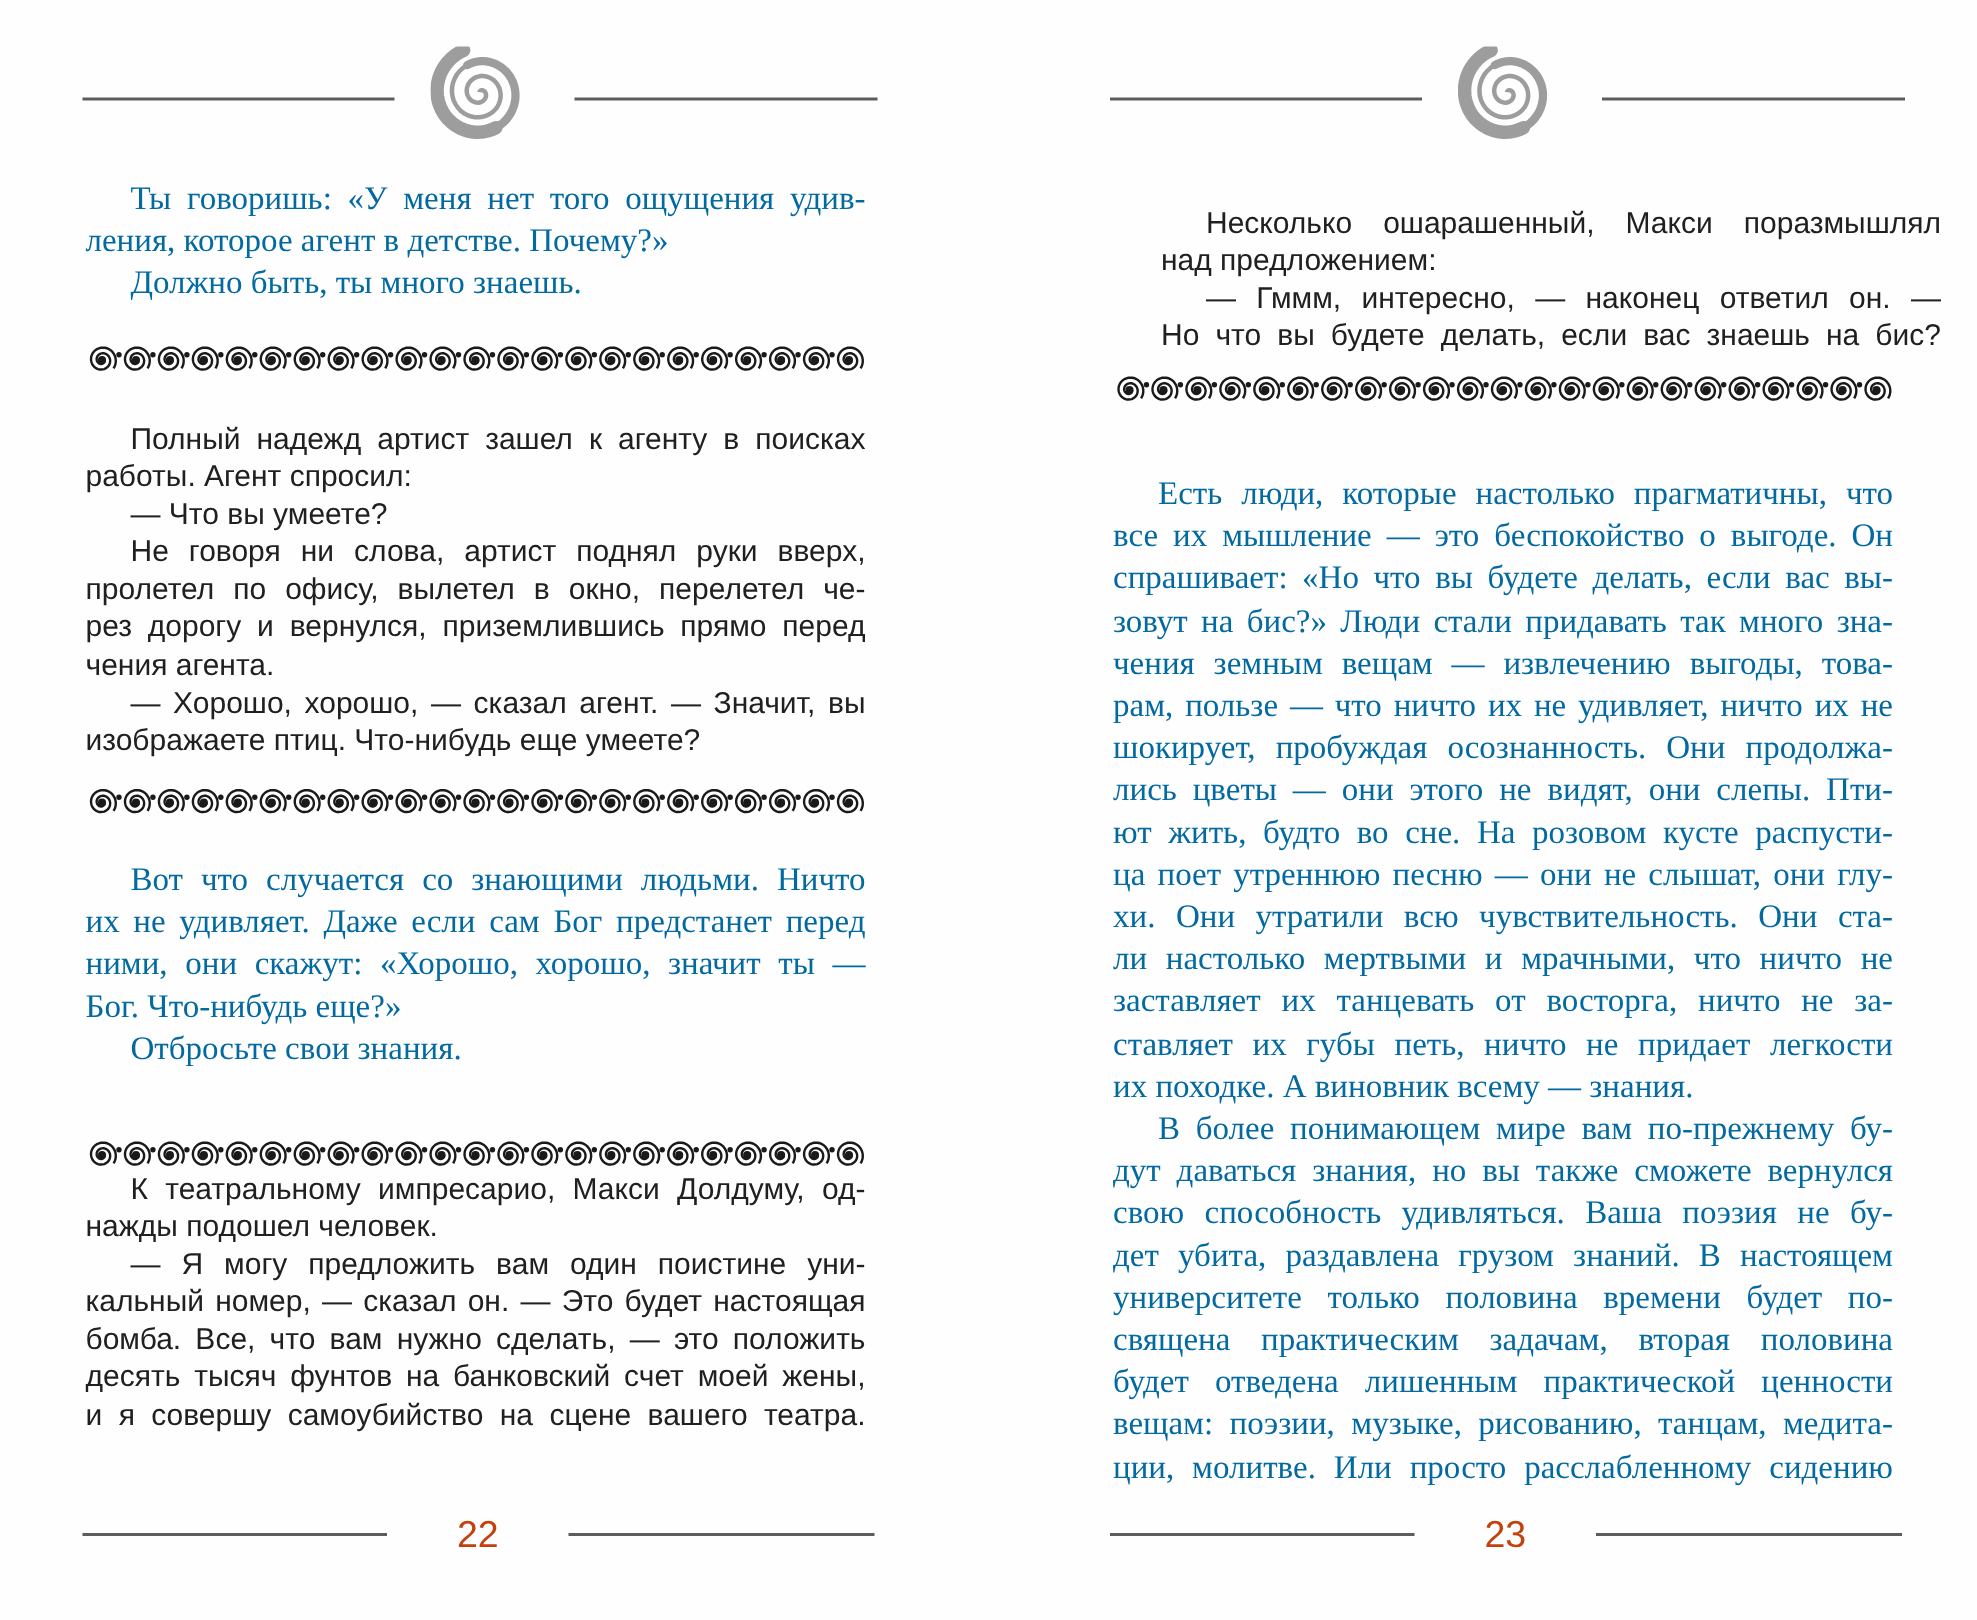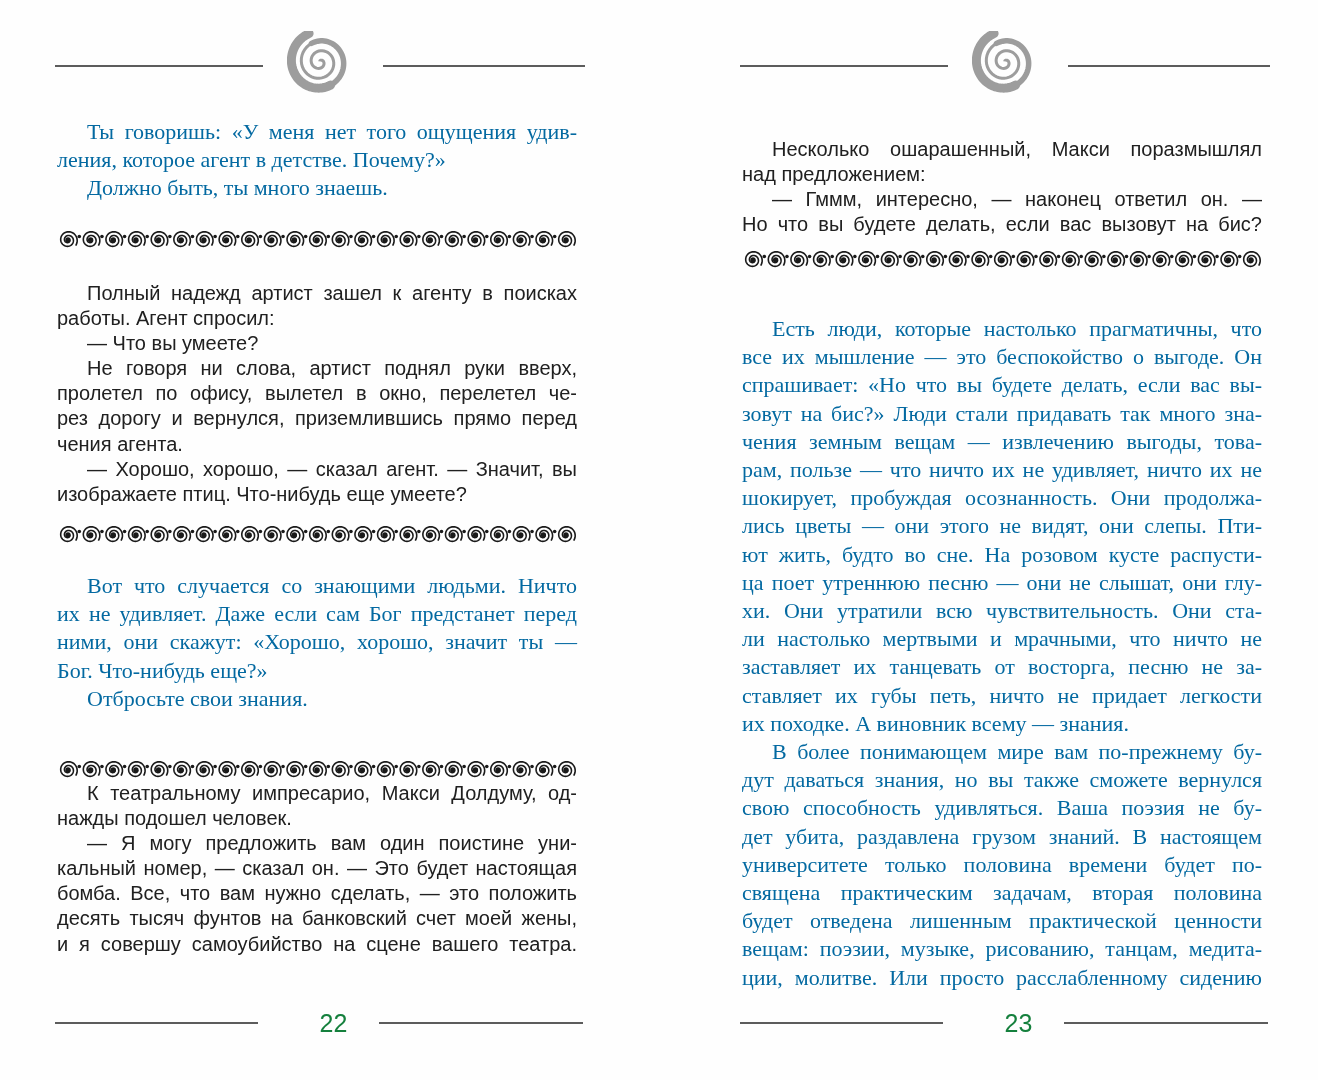--- a/index.html
+++ b/index.html
@@ -60,26 +60,26 @@
     color: #202020;
   }
   .divider { position: absolute; left: 0; width: 520px; height: 26px; }
 
   
   .footer { position: absolute; top: 1010px; left: 0; width: 528px; height: 44px; }
   .footer .rule-left  { left: 0;   width: 203px; top: 12px; }
   .footer .rule-right { left: 324px; width: 204px; top: 12px; }
   .page-number {
     position: absolute;
-    left: 218px; top: 0; width: 121px;
+    left: 203px; top: 0; width: 121px;
     text-align: center;
     font-family: "Liberation Sans", "DejaVu Sans", sans-serif;
     font-size: 25px;
     line-height: 27px;
-    color: #15803d;
+    color: #c2410c;
   }
 </style>
 </head>
 <body>
 
 <div id="spread">
 
   <div class="page" id="page0">
     <div class="header">
       <div class="rule rule-left"></div>
@@ -345,25 +345,25 @@
     <div class="header">
       <div class="rule rule-left"></div>
       <svg class="swirl" viewBox="0 0 66 64">
           <path d="M32.75 30.45L32.77 30.18L32.87 29.91L33.06 29.66L33.32 29.44L33.64 29.27L34.03 29.18L34.45 29.17L34.90 29.25L35.36 29.43L35.80 29.72L36.21 30.10L36.55 30.59L36.82 31.16L36.99 31.81L37.05 32.51L36.98 33.24L36.78 33.99L36.43 34.73L35.94 35.43L35.32 36.06L34.56 36.60L33.70 37.02L32.73 37.30L31.70 37.43L30.63 37.38L29.54 37.14L28.46 36.72L27.44 36.11L26.50 35.31L25.68 34.35L25.01 33.23L24.51 31.98L24.22 30.63L24.14 29.21L24.30 27.76L24.69 26.32L25.33 24.92L26.21 23.62L27.31 22.44L28.62 21.43L30.10 20.62L31.73 20.05L33.47 19.74L35.28 19.71L37.10 19.97L38.90 20.53L40.62 21.39L42.21 22.53L43.63 23.94L44.83 25.59L45.77 27.44L46.42 29.45L46.74 31.58L46.73 33.77L46.36 35.97L45.63 38.12L44.56 40.16L43.15 42.04L41.43 43.70L39.45 45.09L37.23 46.16L34.84 46.88L32.32 47.22L29.74 47.16L27.17 46.68L24.66 45.79L22.30 44.50L20.13 42.83L18.24 40.81L16.66 38.48L15.45 35.90L14.65 33.12L14.30 30.21L14.41 27.25L14.99 24.30L16.05 21.44L17.55 18.75L19.49 16.31L21.82 14.17L24.49 12.40L27.44 11.06L30.59 10.19L33.89 9.82L37.24 9.98L40.57 10.67L43.78 11.88L46.79 13.61L49.52 15.81L51.90 18.45L53.86 21.45L55.33 24.77L56.28 28.31L56.66 32.00L56.46 35.73L55.66 39.43L54.28 42.99L52.33 46.33L49.87 49.35L46.93 51.97L43.58 54.11L39.90 55.72L35.97 56.74L31.90 57.14L27.78 56.89L23.70 55.99L19.79 54.44L16.13 52.28L12.83 49.55L9.97 46.30L7.63 42.61L5.89 38.57L4.79 34.26L4.38 29.80L4.68 25.28L5.69 20.84L7.40 16.57L9.78 12.59L12.77 9.00L16.33 5.90L20.36 3.37" fill="none" stroke="#9d9d9d" stroke-width="3"></path>
           <path d="M24.49 12.40L25.93 11.67L27.44 11.06L28.99 10.56L30.59 10.19L32.23 9.94L33.89 9.82L35.56 9.83L37.24 9.98L38.91 10.25L40.57 10.67L42.19 11.21L43.78 11.88L45.31 12.69L46.79 13.61L48.19 14.65L49.52 15.81L50.76 17.08L51.90 18.45L52.93 19.91L53.86 21.45L54.66 23.08L55.33 24.77L55.87 26.52L56.28 28.31L56.54 30.14L56.66 32.00L56.63 33.86L56.46 35.73L56.13 37.59L55.66 39.43L55.04 41.24L54.28 42.99L53.37 44.70L52.33 46.33L51.16 47.88L49.87 49.35L48.45 50.71L46.93 51.97L45.30 53.10L43.58 54.11L41.77 54.99L39.90 55.72L37.96 56.31L35.97 56.74L33.95 57.02L31.90 57.14L29.84 57.10L27.78 56.89L25.73 56.52L23.70 55.99L21.72 55.29L19.79 54.44L17.92 53.43L16.13 52.28L14.43 50.98L12.83 49.55L11.33 47.98L9.97 46.30L8.73 44.51L7.63 42.61L6.68 40.63L5.89 38.57L5.26 36.44L4.79 34.26L4.50 32.04L4.38 29.80L4.44 27.54L4.68 25.28L5.09 23.05L5.69 20.84L6.46 18.67L7.40 16.57L8.51 14.54L9.78 12.59L11.20 10.74L12.77 9.00L14.49 7.38L16.33 5.90L18.29 4.56L20.36 3.37" fill="none" stroke="#9d9d9d" stroke-width="5.5" stroke-linecap="round"></path>
           <path d="M43.58 54.11L42.36 54.72L41.11 55.27L39.82 55.75L38.51 56.16L37.17 56.50L35.81 56.77L34.44 56.97L33.05 57.09L31.65 57.14L30.25 57.12L28.85 57.02L27.45 56.84L26.05 56.59L24.67 56.26L23.30 55.86L21.96 55.38L20.63 54.83L19.33 54.21L18.07 53.52L16.84 52.76L15.64 51.93L14.49 51.04L13.39 50.08L12.34 49.06L11.33 47.98L10.39 46.85L9.50 45.67L8.68 44.43L7.92 43.15L7.23 41.83L6.61 40.46L6.06 39.07L5.59 37.64L5.19 36.18L4.87 34.70L4.63 33.20L4.47 31.68L4.39 30.16L4.39 28.62L4.47 27.09L4.64 25.55L4.89 24.03L5.22 22.51L5.63 21.01L6.13 19.53L6.70 18.08L7.36 16.65L8.09 15.26L8.89 13.90L9.78 12.59L10.73 11.32L11.75 10.10L12.84 8.93L13.99 7.82L15.21 6.77L16.48 5.79L17.81 4.87L19.19 4.02L20.61 3.24L22.08 2.54" fill="none" stroke="#9d9d9d" stroke-width="9" stroke-linecap="round"></path>
         </svg>
       <div class="rule rule-right"></div>
     </div>
     <div class="content">
-        <div class="section sans" style="top: 137px;">
+        <div class="section sans" style="top: 137px; margin-left: 32px;">
           <div class="line first">Несколько ошарашенный, Макси поразмышлял</div>
           <div class="line last">над предложением:</div>
           <div class="line first">— Гммм, интересно, — наконец ответил он. —</div>
-          <div class="line">Но что вы будете делать, если вас вызовут на бис?</div>
+          <div class="line">Но что вы будете делать, если вас знаешь на бис?</div>
         </div>
         <svg class="divider" viewBox="0 0 520 26" style="top: 247px;">
           <path d="M11.00 12.30L11.13 12.21L11.29 12.15L11.47 12.12L11.67 12.13L11.87 12.19L12.07 12.29L12.27 12.43L12.44 12.62L12.58 12.85L12.68 13.12L12.73 13.41L12.73 13.73L12.68 14.05L12.55 14.38L12.37 14.69L12.12 14.98L11.82 15.23L11.46 15.43L11.06 15.57L10.63 15.64L10.17 15.64L9.71 15.56L9.25 15.39L8.81 15.14L8.41 14.81L8.06 14.41L7.78 13.94L7.57 13.41L7.45 12.84L7.43 12.24L7.51 11.63L7.69 11.03L7.98 10.45L8.38 9.92L8.87 9.45L9.44 9.05L10.08 8.76L10.78 8.56L11.52 8.49L12.28 8.54L13.03 8.72L13.76 9.03L14.44 9.46L15.05 10.01L15.57 10.67L15.98 11.42L16.27 12.24L16.42 13.11L16.43 14.02L16.28 14.92L15.98 15.81L15.53 16.65L14.94 17.41L14.22 18.08L13.39 18.63L12.46 19.04L11.46 19.29L10.42 19.38L9.36 19.30L8.31 19.04L7.31 18.60L6.38 17.99L5.55 17.23L4.84 16.33L4.29 15.31L3.90 14.20L3.70 13.03L3.70 11.82L3.90 10.61L4.30 9.44L4.89 8.33L5.67 7.32L6.61 6.45L7.70 5.73L8.91 5.19L10.20 4.86L11.55 4.74L12.91 4.84L14.26 5.17L15.54 5.73L16.74 6.49L17.80 7.46L18.70 8.59L19.41 9.87L19.90 11.27L20.16 12.74L20.18 14.26L19.94 15.77L19.46 17.24L18.73 18.62" fill="none" stroke="#1a1a1a" stroke-width="1.6"></path>
           <circle cx="11" cy="13" r="2.7" fill="#1a1a1a"></circle>
           <circle cx="22.31818181818182" cy="9.5" r="1.8" fill="#1a1a1a"></circle>
           <path d="M33.64 12.30L33.77 12.21L33.93 12.15L34.11 12.12L34.30 12.13L34.51 12.19L34.71 12.29L34.90 12.43L35.07 12.62L35.22 12.85L35.32 13.12L35.37 13.41L35.37 13.73L35.31 14.05L35.19 14.38L35.01 14.69L34.76 14.98L34.46 15.23L34.10 15.43L33.70 15.57L33.26 15.64L32.81 15.64L32.34 15.56L31.89 15.39L31.45 15.14L31.05 14.81L30.70 14.41L30.41 13.94L30.20 13.41L30.09 12.84L30.06 12.24L30.14 11.63L30.33 11.03L30.62 10.45L31.01 9.92L31.50 9.45L32.07 9.05L32.72 8.76L33.42 8.56L34.16 8.49L34.91 8.54L35.67 8.72L36.40 9.03L37.08 9.46L37.69 10.01L38.21 10.67L38.62 11.42L38.91 12.24L39.06 13.11L39.07 14.02L38.92 14.92L38.62 15.81L38.17 16.65L37.58 17.41L36.86 18.08L36.03 18.63L35.10 19.04L34.10 19.29L33.06 19.38L32.00 19.30L30.95 19.04L29.95 18.60L29.01 17.99L28.18 17.23L27.48 16.33L26.92 15.31L26.54 14.20L26.34 13.03L26.34 11.82L26.54 10.61L26.93 9.44L27.53 8.33L28.31 7.32L29.25 6.45L30.34 5.73L31.54 5.19L32.84 4.86L34.19 4.74L35.55 4.84L36.89 5.17L38.18 5.73L39.37 6.49L40.43 7.46L41.33 8.59L42.04 9.87L42.54 11.27L42.80 12.74L42.81 14.26L42.58 15.77L42.10 17.24L41.37 18.62" fill="none" stroke="#1a1a1a" stroke-width="1.6"></path>
           <circle cx="33.63636363636364" cy="13" r="2.7" fill="#1a1a1a"></circle>
           <circle cx="44.95454545454546" cy="9.5" r="1.8" fill="#1a1a1a"></circle>
           <path d="M56.27 12.30L56.40 12.21L56.56 12.15L56.74 12.12L56.94 12.13L57.14 12.19L57.35 12.29L57.54 12.43L57.71 12.62L57.85 12.85L57.95 13.12L58.01 13.41L58.01 13.73L57.95 14.05L57.83 14.38L57.64 14.69L57.40 14.98L57.09 15.23L56.74 15.43L56.34 15.57L55.90 15.64L55.45 15.64L54.98 15.56L54.52 15.39L54.08 15.14L53.68 14.81L53.33 14.41L53.05 13.94L52.84 13.41L52.72 12.84L52.70 12.24L52.78 11.63L52.97 11.03L53.26 10.45L53.65 9.92L54.14 9.45L54.71 9.05L55.36 8.76L56.06 8.56L56.79 8.49L57.55 8.54L58.30 8.72L59.03 9.03L59.71 9.46L60.32 10.01L60.84 10.67L61.26 11.42L61.54 12.24L61.70 13.11L61.70 14.02L61.56 14.92L61.26 15.81L60.81 16.65L60.22 17.41L59.50 18.08L58.66 18.63L57.73 19.04L56.73 19.29L55.69 19.38L54.63 19.30L53.59 19.04L52.58 18.60L51.65 17.99L50.82 17.23L50.12 16.33L49.56 15.31L49.18 14.20L48.98 13.03L48.97 11.82L49.17 10.61L49.57 9.44L50.16 8.33L50.94 7.32L51.89 6.45L52.97 5.73L54.18 5.19L55.47 4.86L56.82 4.74L58.19 4.84L59.53 5.17L60.82 5.73L62.01 6.49L63.07 7.46L63.97 8.59L64.68 9.87L65.17 11.27L65.43 12.74L65.45 14.26L65.22 15.77L64.73 17.24L64.01 18.62" fill="none" stroke="#1a1a1a" stroke-width="1.6"></path>
           <circle cx="56.27272727272727" cy="13" r="2.7" fill="#1a1a1a"></circle>
@@ -434,21 +434,21 @@
           <div class="line">спрашивает: «Но что вы будете делать, если вас вы-</div>
           <div class="line">зовут на бис?» Люди стали придавать так много зна-</div>
           <div class="line">чения земным вещам — извлечению выгоды, това-</div>
           <div class="line">рам, пользе — что ничто их не удивляет, ничто их не</div>
           <div class="line">шокирует, пробуждая осознанность. Они продолжа-</div>
           <div class="line">лись цветы — они этого не видят, они слепы. Пти-</div>
           <div class="line">ют жить, будто во сне. На розовом кусте распусти-</div>
           <div class="line">ца поет утреннюю песню — они не слышат, они глу-</div>
           <div class="line">хи. Они утратили всю чувствительность. Они ста-</div>
           <div class="line">ли настолько мертвыми и мрачными, что ничто не</div>
-          <div class="line">заставляет их танцевать от восторга, песню не за-</div>
+          <div class="line">заставляет их танцевать от восторга, ничто не за-</div>
           <div class="line">ставляет их губы петь, ничто не придает легкости</div>
           <div class="line last">их походке. А виновник всему — знания.</div>
           <div class="line first">В более понимающем мире вам по-прежнему бу-</div>
           <div class="line">дут даваться знания, но вы также сможете вернулся</div>
           <div class="line">свою способность удивляться. Ваша поэзия не бу-</div>
           <div class="line">дет убита, раздавлена грузом знаний. В настоящем</div>
           <div class="line">университете только половина времени будет по-</div>
           <div class="line">священа практическим задачам, вторая половина</div>
           <div class="line">будет отведена лишенным практической ценности</div>
           <div class="line">вещам: поэзии, музыке, рисованию, танцам, медита-</div>

